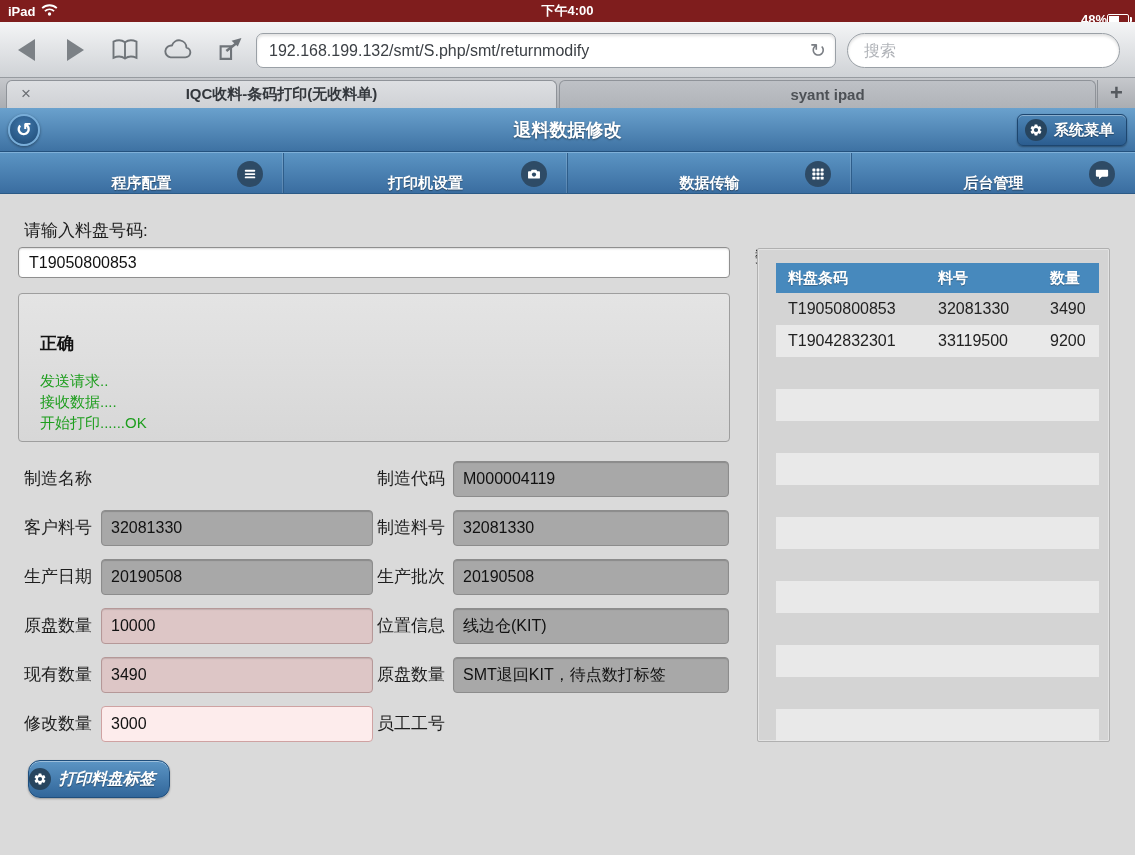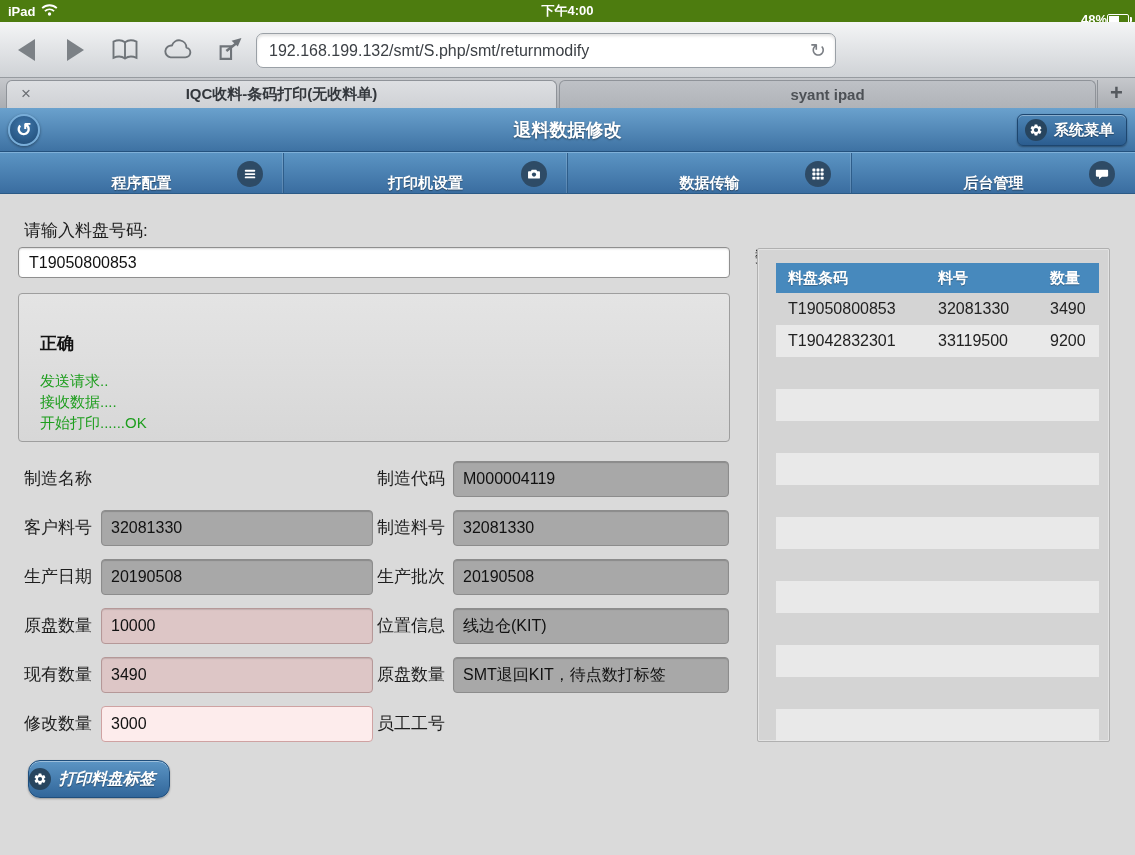--- a/index.html
+++ b/index.html
@@ -1,21 +1,21 @@
 <!DOCTYPE html>
 <html><head>
 <meta charset="utf-8">
 <style>
   * { margin:0; padding:0; box-sizing:border-box; }
   html,body { background:#333; }
   body { font-family:"Liberation Sans","DejaVu Sans",sans-serif; }
   .screen { position:relative; width:1135px; height:855px; margin:0 auto; overflow:hidden; background:#dadada; }
 
   
-  .status-bar { position:absolute; left:0; top:0; width:100%; height:22px; background:#4d7c0f; color:#fff;
+  .status-bar { position:absolute; left:0; top:0; width:100%; height:22px; background:#7f1d1d; color:#fff;
     display:flex; align-items:center; font-size:13px; font-weight:bold; }
   .sb-left { position:absolute; left:8px; top:0; height:22px; display:flex; align-items:center; gap:6px; }
   .sb-center { position:absolute; left:0; width:100%; text-align:center; }
   .sb-right { position:absolute; right:6px; top:8px; height:22px; display:flex; align-items:center; gap:0; }
   .battery { position:relative; width:22px; height:11px; border:1.5px solid #fff; border-radius:2px; }
   .battery .lvl { position:absolute; left:1px; top:1px; bottom:1px; width:48%; background:#fff; }
   .battery .tip { position:absolute; right:-4px; top:2.5px; width:2.5px; height:5px; background:#fff; border-radius:0 1px 1px 0; }
 
   
   .toolbar { position:absolute; left:0; top:22px; width:100%; height:56px;
@@ -173,20 +173,23 @@
       <svg width="28" height="25" viewBox="0 0 26 24">
         <path d="M4 9h10v12H4z" fill="none" stroke="#6f7479" stroke-width="2"></path>
         <path d="M9.5 13.5 21 4.5" stroke="#6f7479" stroke-width="2.4" fill="none"></path>
         <polygon points="24,1 14.5,3.5 20.5,9" fill="#6f7479"></polygon>
       </svg>
     </span>
     <div class="url-field">
       <span class="url-text">192.168.199.132/smt/S.php/smt/returnmodify</span>
       <span class="url-refresh">↻</span>
     </div>
+    <div class="search-field">
+      <input placeholder="搜索" style="">
+    </div>
   </div>
 
   <div class="tab-bar">
     <div class="tab tab-active">
       <span class="tab-close">×</span>
       <span>IQC收料-条码打印(无收料单)</span>
     </div>
     <div class="tab tab-inactive">
       <span>syant ipad</span>
     </div>

